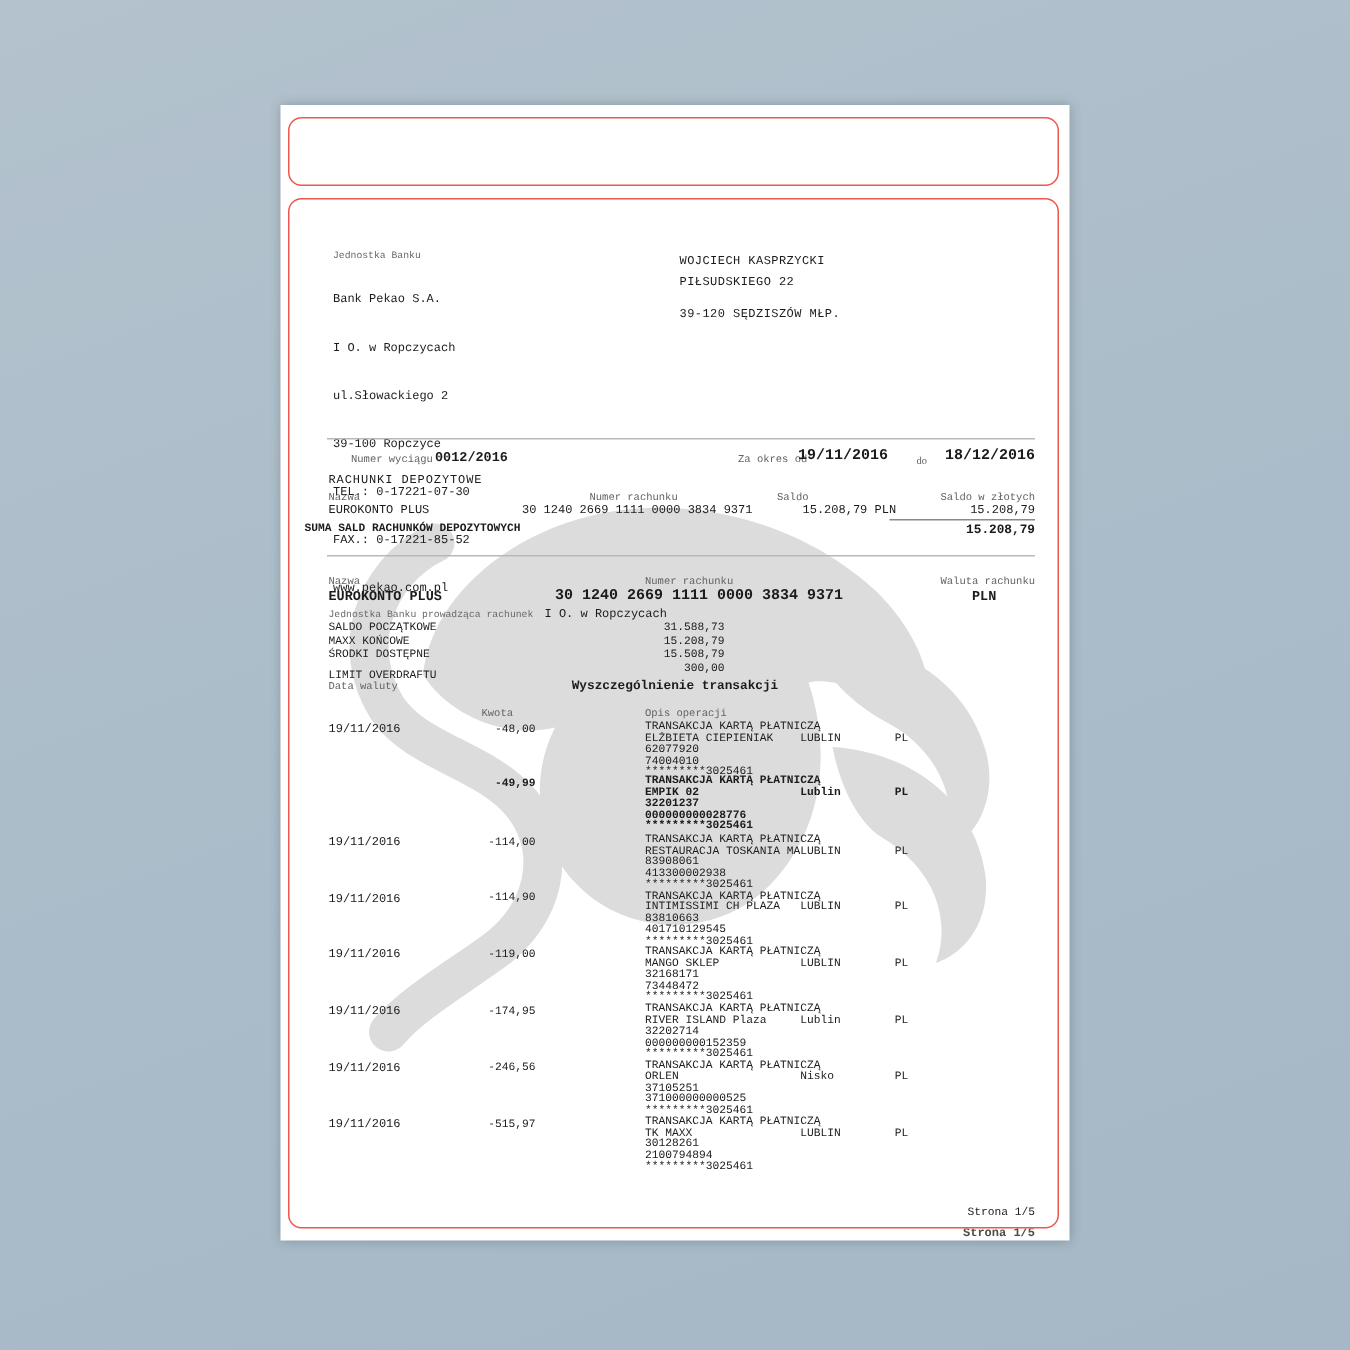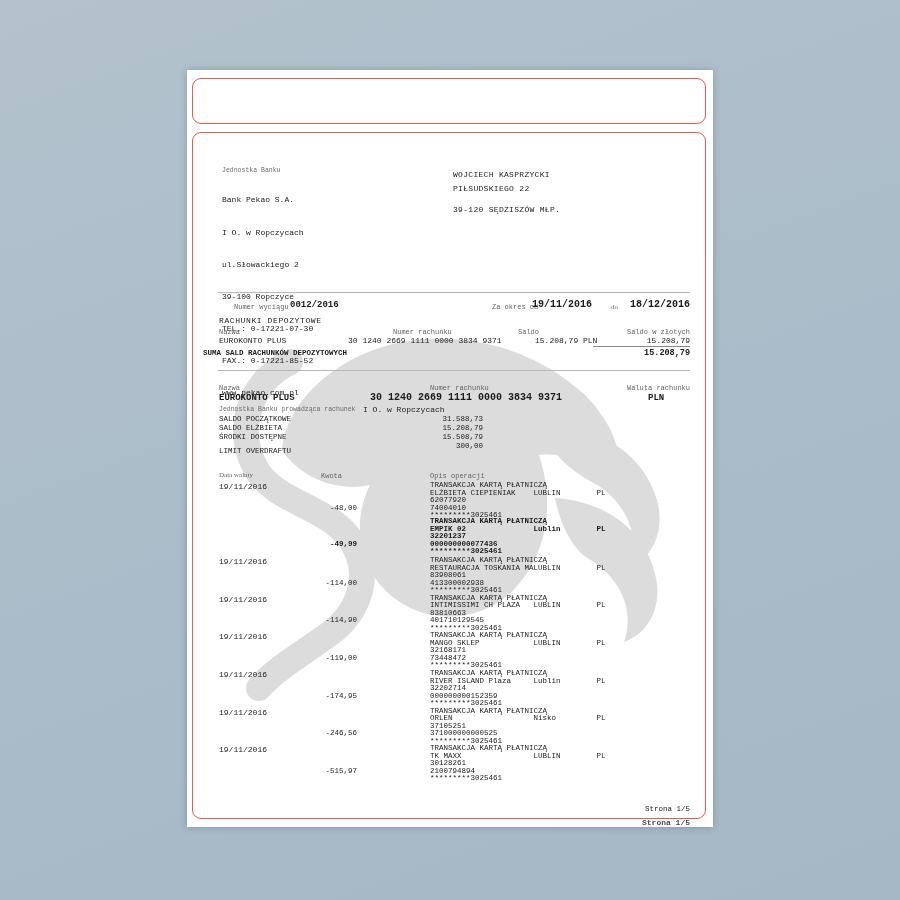--- a/index.html
+++ b/index.html
@@ -32,21 +32,21 @@
   .meta-date{font-size:10px;font-weight:bold;}
   .t1{font-size:8px;}
   .sum-lbl{font-size:7.5px;font-weight:bold;}
   .sum-val{font-size:8.5px;font-weight:bold;}
   .acct-big{font-size:10px;font-weight:bold;white-space:pre;}
   .name-big{font-size:9px;font-weight:bold;}
   .bal{font-size:7.5px;}
   .tx-title{font-size:8.5px;font-weight:bold;text-align:center;left:0;width:526px;}
   .tx-row{position:absolute;left:0;width:526px;height:37.6px;}
   .tx-date{position:absolute;left:32px;top:0;font-size:8px;}
-  .tx-amount{position:absolute;left:90px;top:.5px;width:80px;text-align:right;font-size:7.5px;margin-top:21px;}
+  .tx-amount{position:absolute;left:90px;top:.5px;width:80px;text-align:right;font-size:7.5px;}
   .tx-desc{position:absolute;left:243px;top:0;font-size:7.5px;line-height:7.5px;}
   .tx-desc div{white-space:pre;}
   .page-num{font-size:7.5px;}
   .clip-frag{
     position:absolute;left:455px;top:748.5px;width:50px;height:6px;overflow:hidden;
   }
   .clip-frag span{
     display:block;margin-top:-1px;font-size:8px;font-weight:bold;color:#4c4c4c;
     filter:blur(.4px);white-space:pre;
   }
@@ -125,29 +125,30 @@
 
     <div class="abs name-big" style="left:32px;top:322.5px;">EUROKONTO PLUS</div>
     <div class="abs acct-big" style="left:183px;top:322px;">30 1240 2669 1111 0000 3834 9371</div>
     <div class="abs name-big" style="left:461px;top:322.5px;">PLN</div>
 
     <div class="abs tiny-lbl" style="left:32px;top:336px;">Jednostka Banku prowadząca rachunek</div>
     <div class="abs" style="left:176px;top:334.5px;font-size:8px;">I O. w Ropczycach</div>
 
     <div class="abs bal" style="left:32px;top:344.5px;">SALDO POCZĄTKOWE</div>
     <div class="abs bal r" style="left:200px;top:344.5px;width:96px;">31.588,73</div>
-    <div class="abs bal" style="left:32px;top:353.5px;">SALDO ELŻBIETA</div>
+    <div class="abs bal" style="left:32px;top:353.5px;">MAXX KOŃCOWE</div>
     <div class="abs bal r" style="left:200px;top:353.5px;width:96px;">15.208,79</div>
     <div class="abs bal" style="left:32px;top:362.5px;">ŚRODKI DOSTĘPNE</div>
     <div class="abs bal r" style="left:200px;top:362.5px;width:96px;">15.508,79</div>
     <div class="abs bal" style="left:32px;top:377px;">LIMIT OVERDRAFTU</div>
     <div class="abs bal r" style="left:200px;top:371.5px;width:96px;">300,00</div>
 
-
-    <div class="abs lbl" style="left:32px;top:401px;font-family:Liberation Serif, serif;">Data waluty</div>
+    <div class="abs tx-title" style="top:381.5px;">Wyszczególnienie transakcji</div>
+
+    <div class="abs lbl" style="left:32px;top:384px;">Data waluty</div>
     <div class="abs lbl r" style="left:85px;top:402px;width:70px;">Kwota</div>
     <div class="abs lbl" style="left:243px;top:402px;">Opis operacji</div>
 
     <div class="tx-row" style="top:412px;">
       <div class="tx-date">19/11/2016</div>
       <div class="tx-amount">-48,00</div>
       <div class="tx-desc">
         <div>TRANSAKCJA KARTĄ PŁATNICZĄ</div>
         <div>ELŻBIETA CIEPIENIAK    LUBLIN        PL</div>
         <div>62077920</div>
@@ -156,21 +157,21 @@
       </div>
     </div>
 
     <div class="tx-row" style="top:448px;font-weight:bold;">
       <div class="tx-date"></div>
       <div class="tx-amount">-49,99</div>
       <div class="tx-desc">
         <div>TRANSAKCJA KARTĄ PŁATNICZĄ</div>
         <div>EMPIK 02               Lublin        PL</div>
         <div>32201237</div>
-        <div>000000000077436</div>
+        <div>000000000028776</div>
         <div>*********3025461</div>
       </div>
     </div>
 
     <div class="tx-row" style="top:487.2px;">
       <div class="tx-date">19/11/2016</div>
       <div class="tx-amount">-114,00</div>
       <div class="tx-desc">
         <div>TRANSAKCJA KARTĄ PŁATNICZĄ</div>
         <div>RESTAURACJA TOSKANIA MALUBLIN        PL</div>

